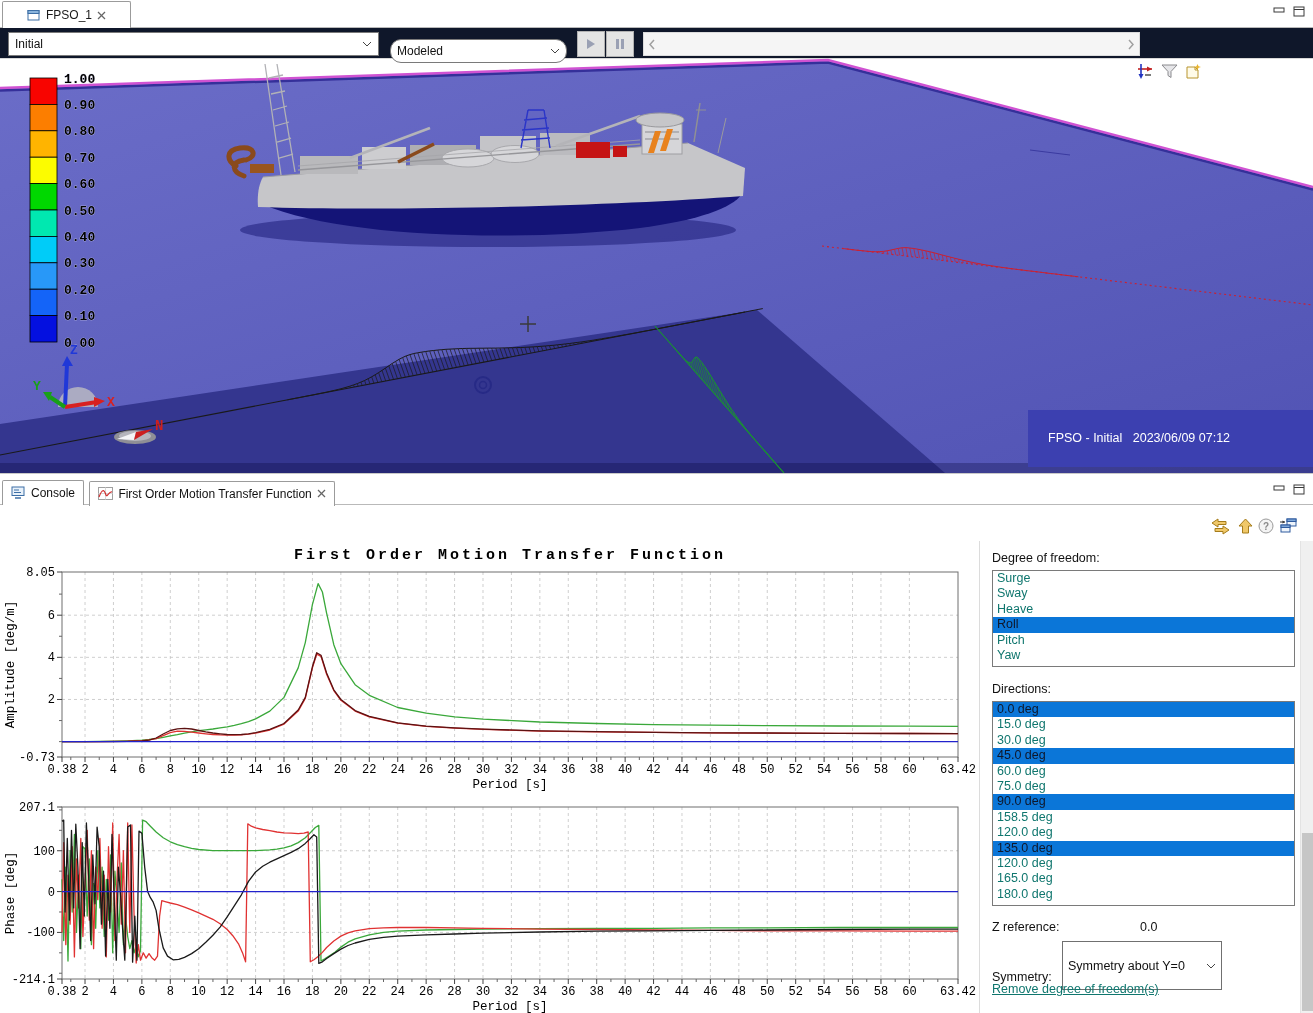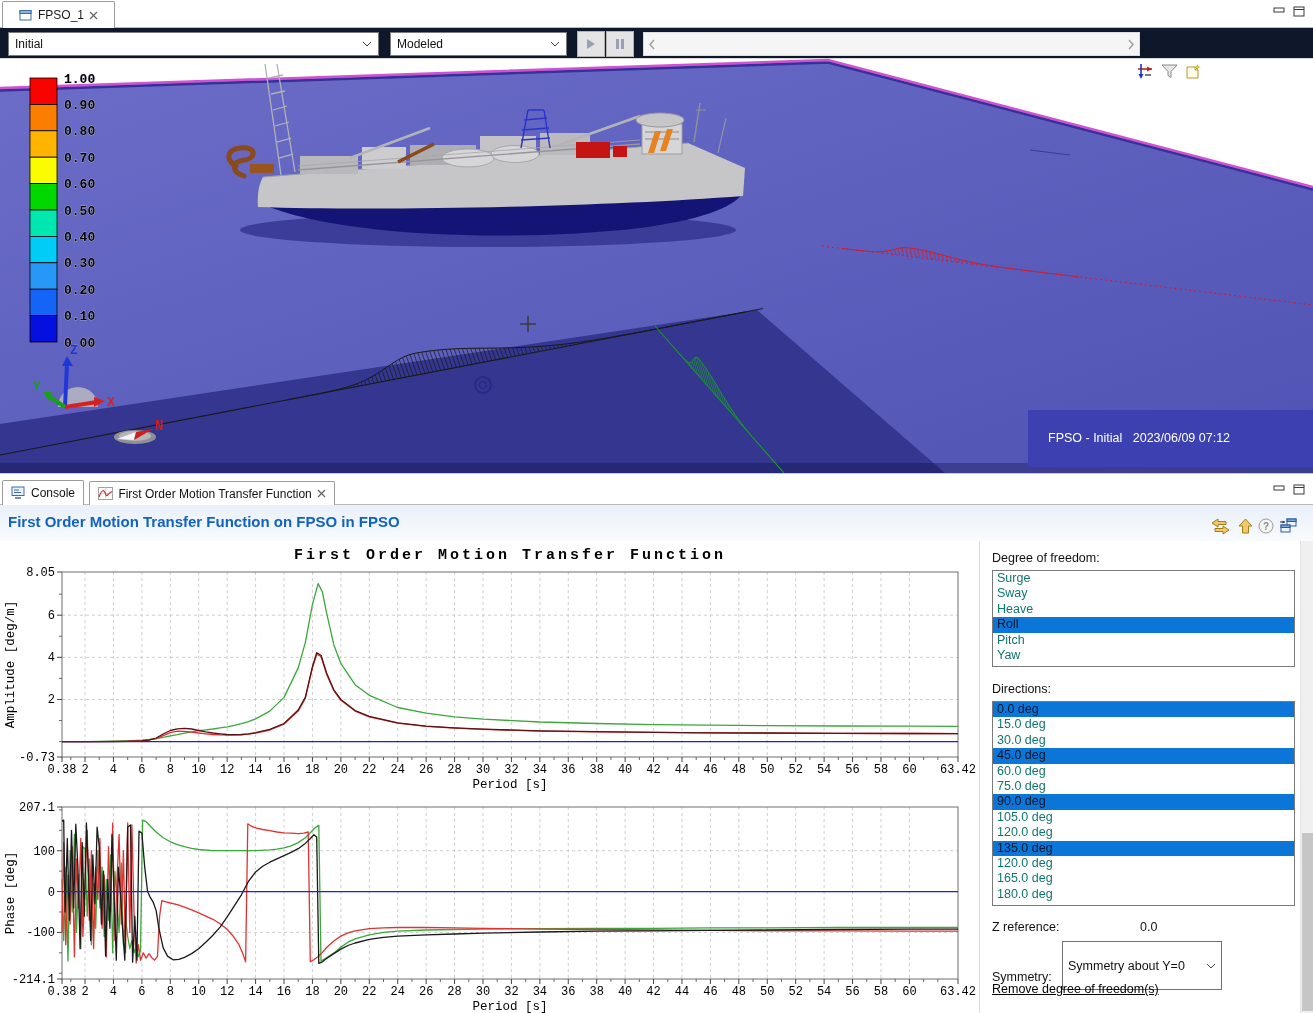--- a/index.html
+++ b/index.html
@@ -1,21 +1,21 @@
 <!DOCTYPE html>
 <html><head>
 <meta charset="utf-8">
 <style>
   html,body{margin:0;padding:0;background:#fff;}
   .app{position:relative;width:1313px;height:1013px;overflow:hidden;background:#fff;
        font-family:"Liberation Sans",sans-serif;font-size:12px;color:#111;}
   .abs{position:absolute;}
   
   .toptabs{left:0;top:0;width:1313px;height:27px;background:#fff;border-bottom:1px solid #b9b9b9;}
-  .tab{display:inline-flex;align-items:center;gap:5px;height:26px;padding:0 16px;
+  .tab{display:inline-flex;align-items:center;gap:5px;height:26px;padding:0 24px;
        border:1px solid #9b9b9b;border-bottom:none;background:#fff;margin-left:2px;
        border-radius:2px 2px 0 0;position:relative;top:1px;}
   .tab .lbl{color:#1a1a1a;font-size:12px;}
   
   .toolbar{left:0;top:28px;width:1313px;height:30px;background:#0f172a;border-bottom:1px solid #d8d8d8;}
   .combo{position:absolute;height:22px;background:#fff;border:1px solid #7a7a7a;
          display:flex;align-items:center;padding:0 6px;font-size:12px;justify-content:space-between;}
   .btn{position:absolute;width:26px;height:24px;background:#e4e4e4;border:1px solid #b2b2b2;
        display:flex;align-items:center;justify-content:center;}
   .navbar{position:absolute;left:643px;top:4px;width:487px;height:22px;background:#f5f5f5;
@@ -38,21 +38,21 @@
   .vdivider{position:absolute;left:979px;top:0;width:1px;height:472px;background:#dcdcdc;}
   
   .rpanel{position:absolute;left:980px;top:0;width:320px;height:472px;background:#fff;}
   .plabel{position:absolute;left:12px;font-size:12.5px;color:#111;}
   .listbox{position:absolute;left:12px;width:301px;border:1px solid #7a7a7a;background:#fff;overflow:hidden;}
   .lst-item{height:15.4px;line-height:15.4px;padding-left:4px;font-size:12.5px;color:#0f766e;white-space:nowrap;}
   .lst-item.sel{background:#0b76d8;color:#0f172a;}
   .zval{position:absolute;left:160px;font-size:12.5px;}
   .dropdown{position:absolute;left:82px;width:148px;height:21px;border:1px solid #707070;background:#fff;
             display:flex;align-items:center;justify-content:space-between;padding:13px 5px;font-size:12.5px;}
-  .link{position:absolute;left:12px;font-size:12.5px;color:#000000;text-decoration:underline;cursor:pointer;}
+  .link{position:absolute;left:12px;font-size:12.5px;color:#0f766e;text-decoration:underline;cursor:pointer;}
   
   .sbar{position:absolute;left:1300px;top:0;width:13px;height:472px;background:#f0f0f0;border-left:1px solid #e3e3e3;}
   .sthumb{position:absolute;left:1px;width:11px;background:#c6c6c6;}
   .winctl{position:absolute;display:flex;gap:8px;}
 </style>
 </head>
 <body>
 
 <div class="app">
 
@@ -79,21 +79,21 @@
     </div>
   </div>
 
   <div class="abs toolbar">
     <div class="combo" style="left:8px;top:4px;width:357px;">
       <span>Initial</span>
       <svg width="10" height="6">
           <polyline points="1,1 5,5 9,1" fill="none" stroke="#444"></polyline>
         </svg>
     </div>
-    <div class="combo" style="left:390px;top:4px;width:163px;">
+    <div class="combo" style="left:390px;top:11px;width:163px;border-radius:11px;">
       <span>Modeled</span>
       <svg width="10" height="6">
           <polyline points="1,1 5,5 9,1" fill="none" stroke="#444"></polyline>
         </svg>
     </div>
     <div class="btn" style="left:577px;top:3px;">
       <svg width="10" height="12">
           <polygon points="1,1 9,6 1,11" fill="#9aa0b4"></polygon>
         </svg>
     </div>
@@ -400,23 +400,20 @@
       <svg width="12" height="10">
           <rect x="1" y="2" width="10" height="4" fill="#fff" stroke="#3a3a3a"></rect>
         </svg>
       <svg width="12" height="11">
           <rect x="1" y="1" width="10" height="9" fill="#fff" stroke="#3a3a3a"></rect>
           <line x1="1" y1="3.5" x2="11" y2="3.5" stroke="#3a3a3a"></line>
         </svg>
     </div>
   </div>
 
-  <div class="abs bheader">
-    <div class="btitle">First Order Motion Transfer Function on FPSO in FPSO</div>
-  </div>
   <div class="hicon" style="left:1210px;">
     <svg width="19" height="17">
       <polygon points="1,5 7,1 7,3.5 15,3.5 15,6.5 7,6.5 7,9" fill="#f0c869" stroke="#a57c1b"></polygon>
       <polygon points="18,12 12,8 12,10.5 4,10.5 4,13.5 12,13.5 12,16" fill="#f0c869" stroke="#a57c1b"></polygon>
     </svg>
   </div>
   <div class="hicon" style="left:1235px;">
     <svg width="15" height="16">
       <polygon points="7.5,1 14,8 10.5,8 10.5,15 4.5,15 4.5,8 1,8" fill="#f0c869" stroke="#a57c1b"></polygon>
     </svg>
@@ -762,21 +759,21 @@
 
       <div class="plabel" style="top:141px;">Directions:</div>
       <div class="listbox" id="dir-list" style="top:160px;height:203px;">
           <div class="lst-item sel">0.0 deg</div>
           <div class="lst-item">15.0 deg</div>
           <div class="lst-item">30.0 deg</div>
           <div class="lst-item sel">45.0 deg</div>
           <div class="lst-item">60.0 deg</div>
           <div class="lst-item">75.0 deg</div>
           <div class="lst-item sel">90.0 deg</div>
-          <div class="lst-item">105.0 deg</div>
+          <div class="lst-item">158.5 deg</div>
           <div class="lst-item">120.0 deg</div>
           <div class="lst-item sel">135.0 deg</div>
           <div class="lst-item">120.0 deg</div>
           <div class="lst-item">165.0 deg</div>
           <div class="lst-item">180.0 deg</div>
         </div>
 
       <div class="plabel" style="top:379px;">Z reference:</div>
       <div class="zval" style="top:379px;">0.0</div>
 

